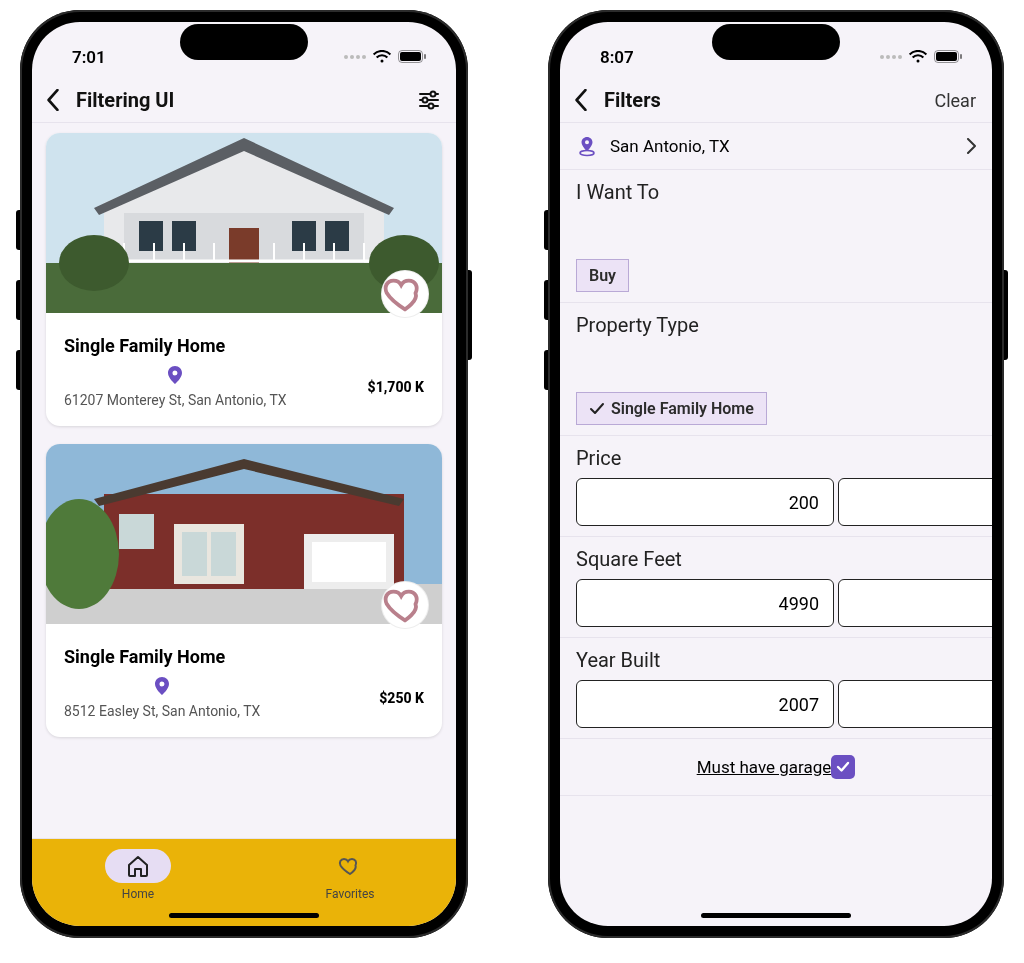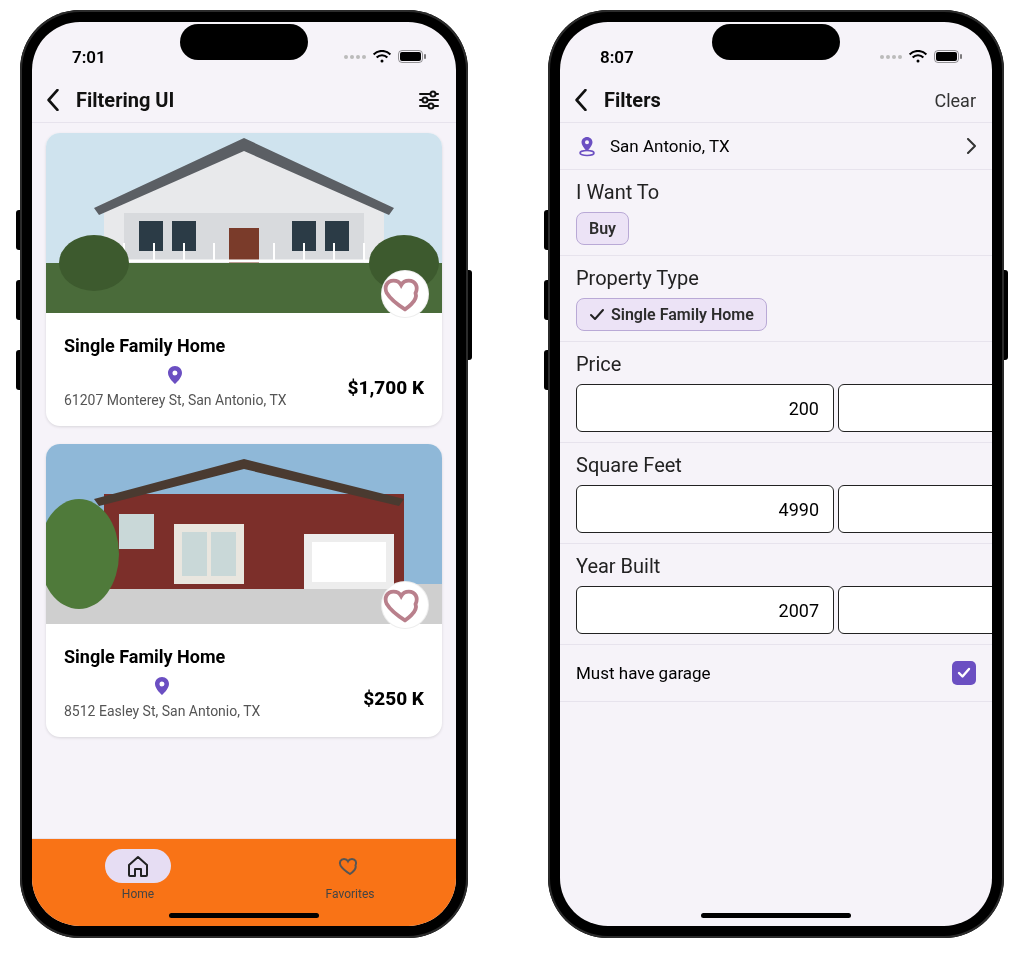--- a/index.html
+++ b/index.html
@@ -81,29 +81,29 @@
   .fav {
     position:absolute; right:14px; bottom:-4px;
     width:46px; height:46px; border-radius:50%;
     background:#fff; display:flex; align-items:center; justify-content:center;
     box-shadow:0 0 0 1px #eee;
   }
   .card-body { padding: 22px 18px 18px; }
   .card-title { font-size:18px; font-weight:700; margin-bottom:10px; }
   .card-row { display:flex; align-items:center; justify-content:space-between; }
   .addr { display:flex; align-items:center; gap:8px; color:#555; font-size:14px;flex-direction:column; }
-  .price { font-size:19px; font-weight:800; }
+  .price { font-size:14px; font-weight:800; }
 
   
   .photo svg { width:100%; height:100%; display:block; }
 
   
   .tabbar {
     height:88px; border-top:1px solid #e7e3ed;
-    background:#f97316;
+    background:#eab308;
     display:flex; align-items:flex-start; padding-top:10px;
   }
   .tab { flex:1; display:flex; flex-direction:column; align-items:center; gap:4px; font-size:12px; color:#444;}
   .tab .pill { width:66px; height:34px; border-radius:18px; display:flex; align-items:center; justify-content:center; }
   .tab.active .pill { background:#e6ddf3; }
   .tab svg { width:24px; height:24px; }
 
   
   .screen.filters { background:#f6f3f9; }
   .filters .navbar .title { font-weight:700;text-align:center; }
@@ -111,33 +111,34 @@
   .f-row {
     background:#f6f3f9; border-bottom:1px solid #e7e3ed;
     padding: 10px 16px;
   }
   .loc-row { display:flex; align-items:center; gap:12px; padding:12px 16px; }
   .loc-row .val { flex:1; font-size:17px; }
   .section-label { font-size:20px; color:#222; margin-bottom:8px; }
   .chip {
     display:inline-flex; align-items:center; gap:6px;
     border:1px solid #b9a9d6; background:#ece3f6;
-    border-radius:8px; padding:6px 12px; font-size:16px; font-weight:600;
+    border-radius:0; padding:6px 12px; font-size:16px; font-weight:600;
     color:#2c2c2c;
+    margin-top:47px;
   }
   .chip.outline { background:#fff; border-color:#444; }
   .chip.small { padding:4px 10px; font-size:16px; }
   .range { display:flex; gap:4px; margin-top:6px; }
   .range input {
     flex:1; height:48px; border:1px solid #222; border-radius:6px;
     font-size:18px; text-align:right; padding:0 14px;
     background:#fff; font-family:inherit;
   }
   .chips-row { display:flex; gap:10px; }
-  .toggle-row { display:flex; align-items:center; justify-content:space-between; padding:16px; }
+  .toggle-row { display:flex; align-items:center; justify-content:center; padding:16px;text-decoration:underline; }
   .checkbox {
     width:24px; height:24px; background:#6b4fc2; border-radius:5px;
     display:flex; align-items:center; justify-content:center;
   }
 
   
   .ico { display:inline-flex; }
 </style>
 </head>
 <body>

